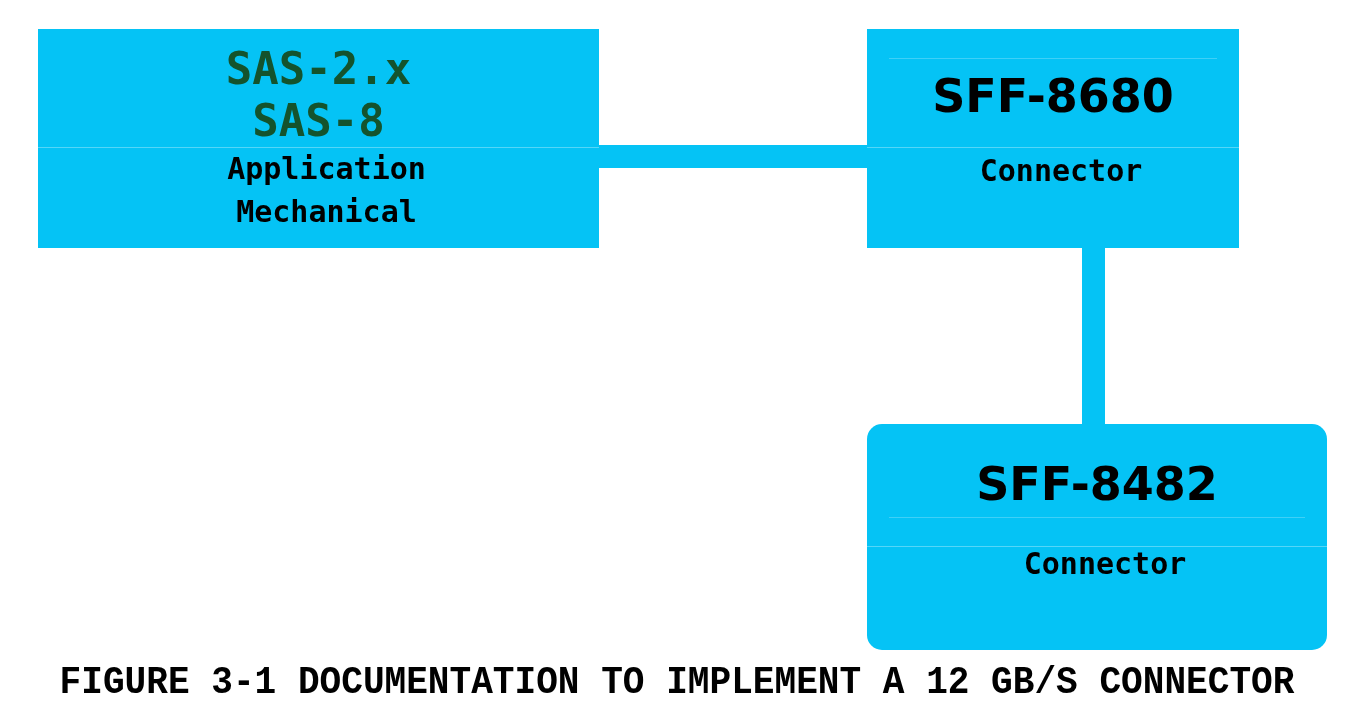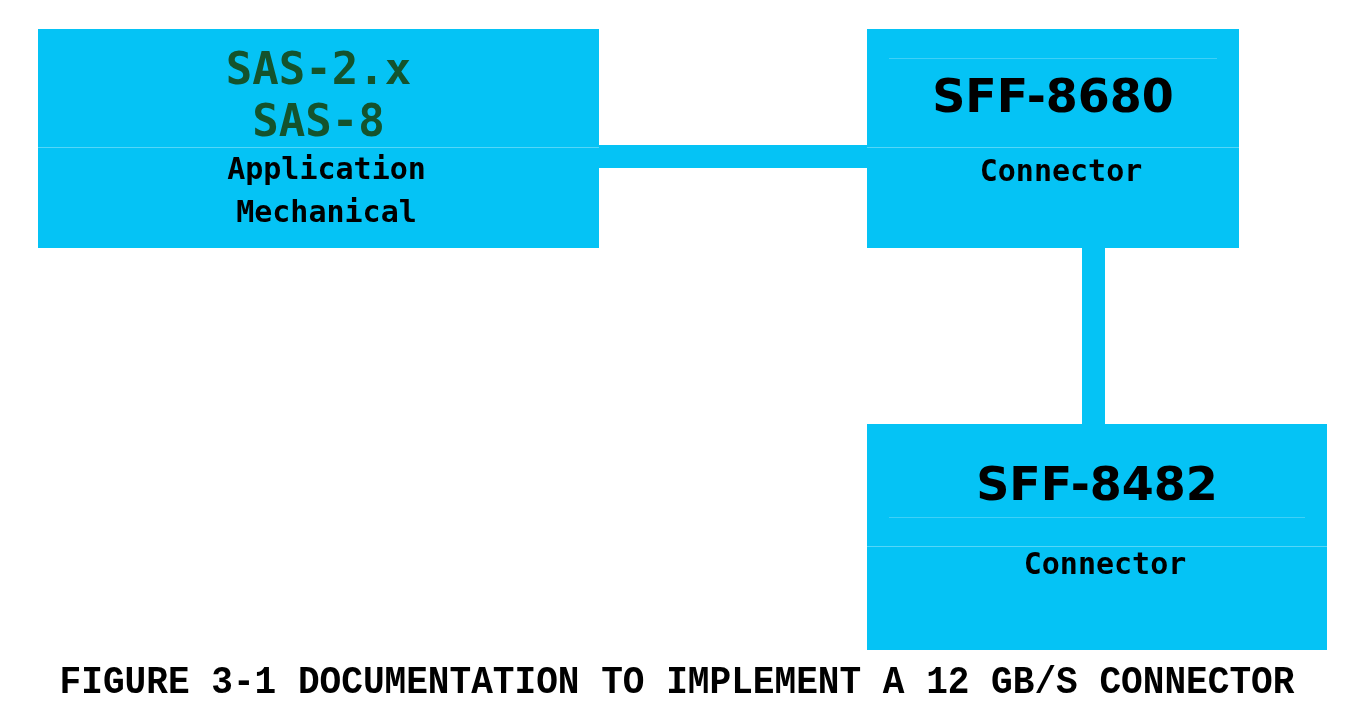--- a/index.html
+++ b/index.html
@@ -107,20 +107,21 @@
     height: 219px;
   }
   #box-8680 .box-inner { padding-top: 40px; }
   #box-8680 .sub-mono { margin-top: 26px; }
 
   #box-8482 {
     left: 867px;
     top: 424px;
     width: 460px;
     height: 226px;
+    border-radius: 15px;
   }
   #box-8482 .box-inner { padding-top: 33px; }
   #box-8482 .sub-mono { margin-top: 31px; }
 
   
   .connector {
     position: absolute;
     background: #05c3f5;
   }
   #connector-h {

